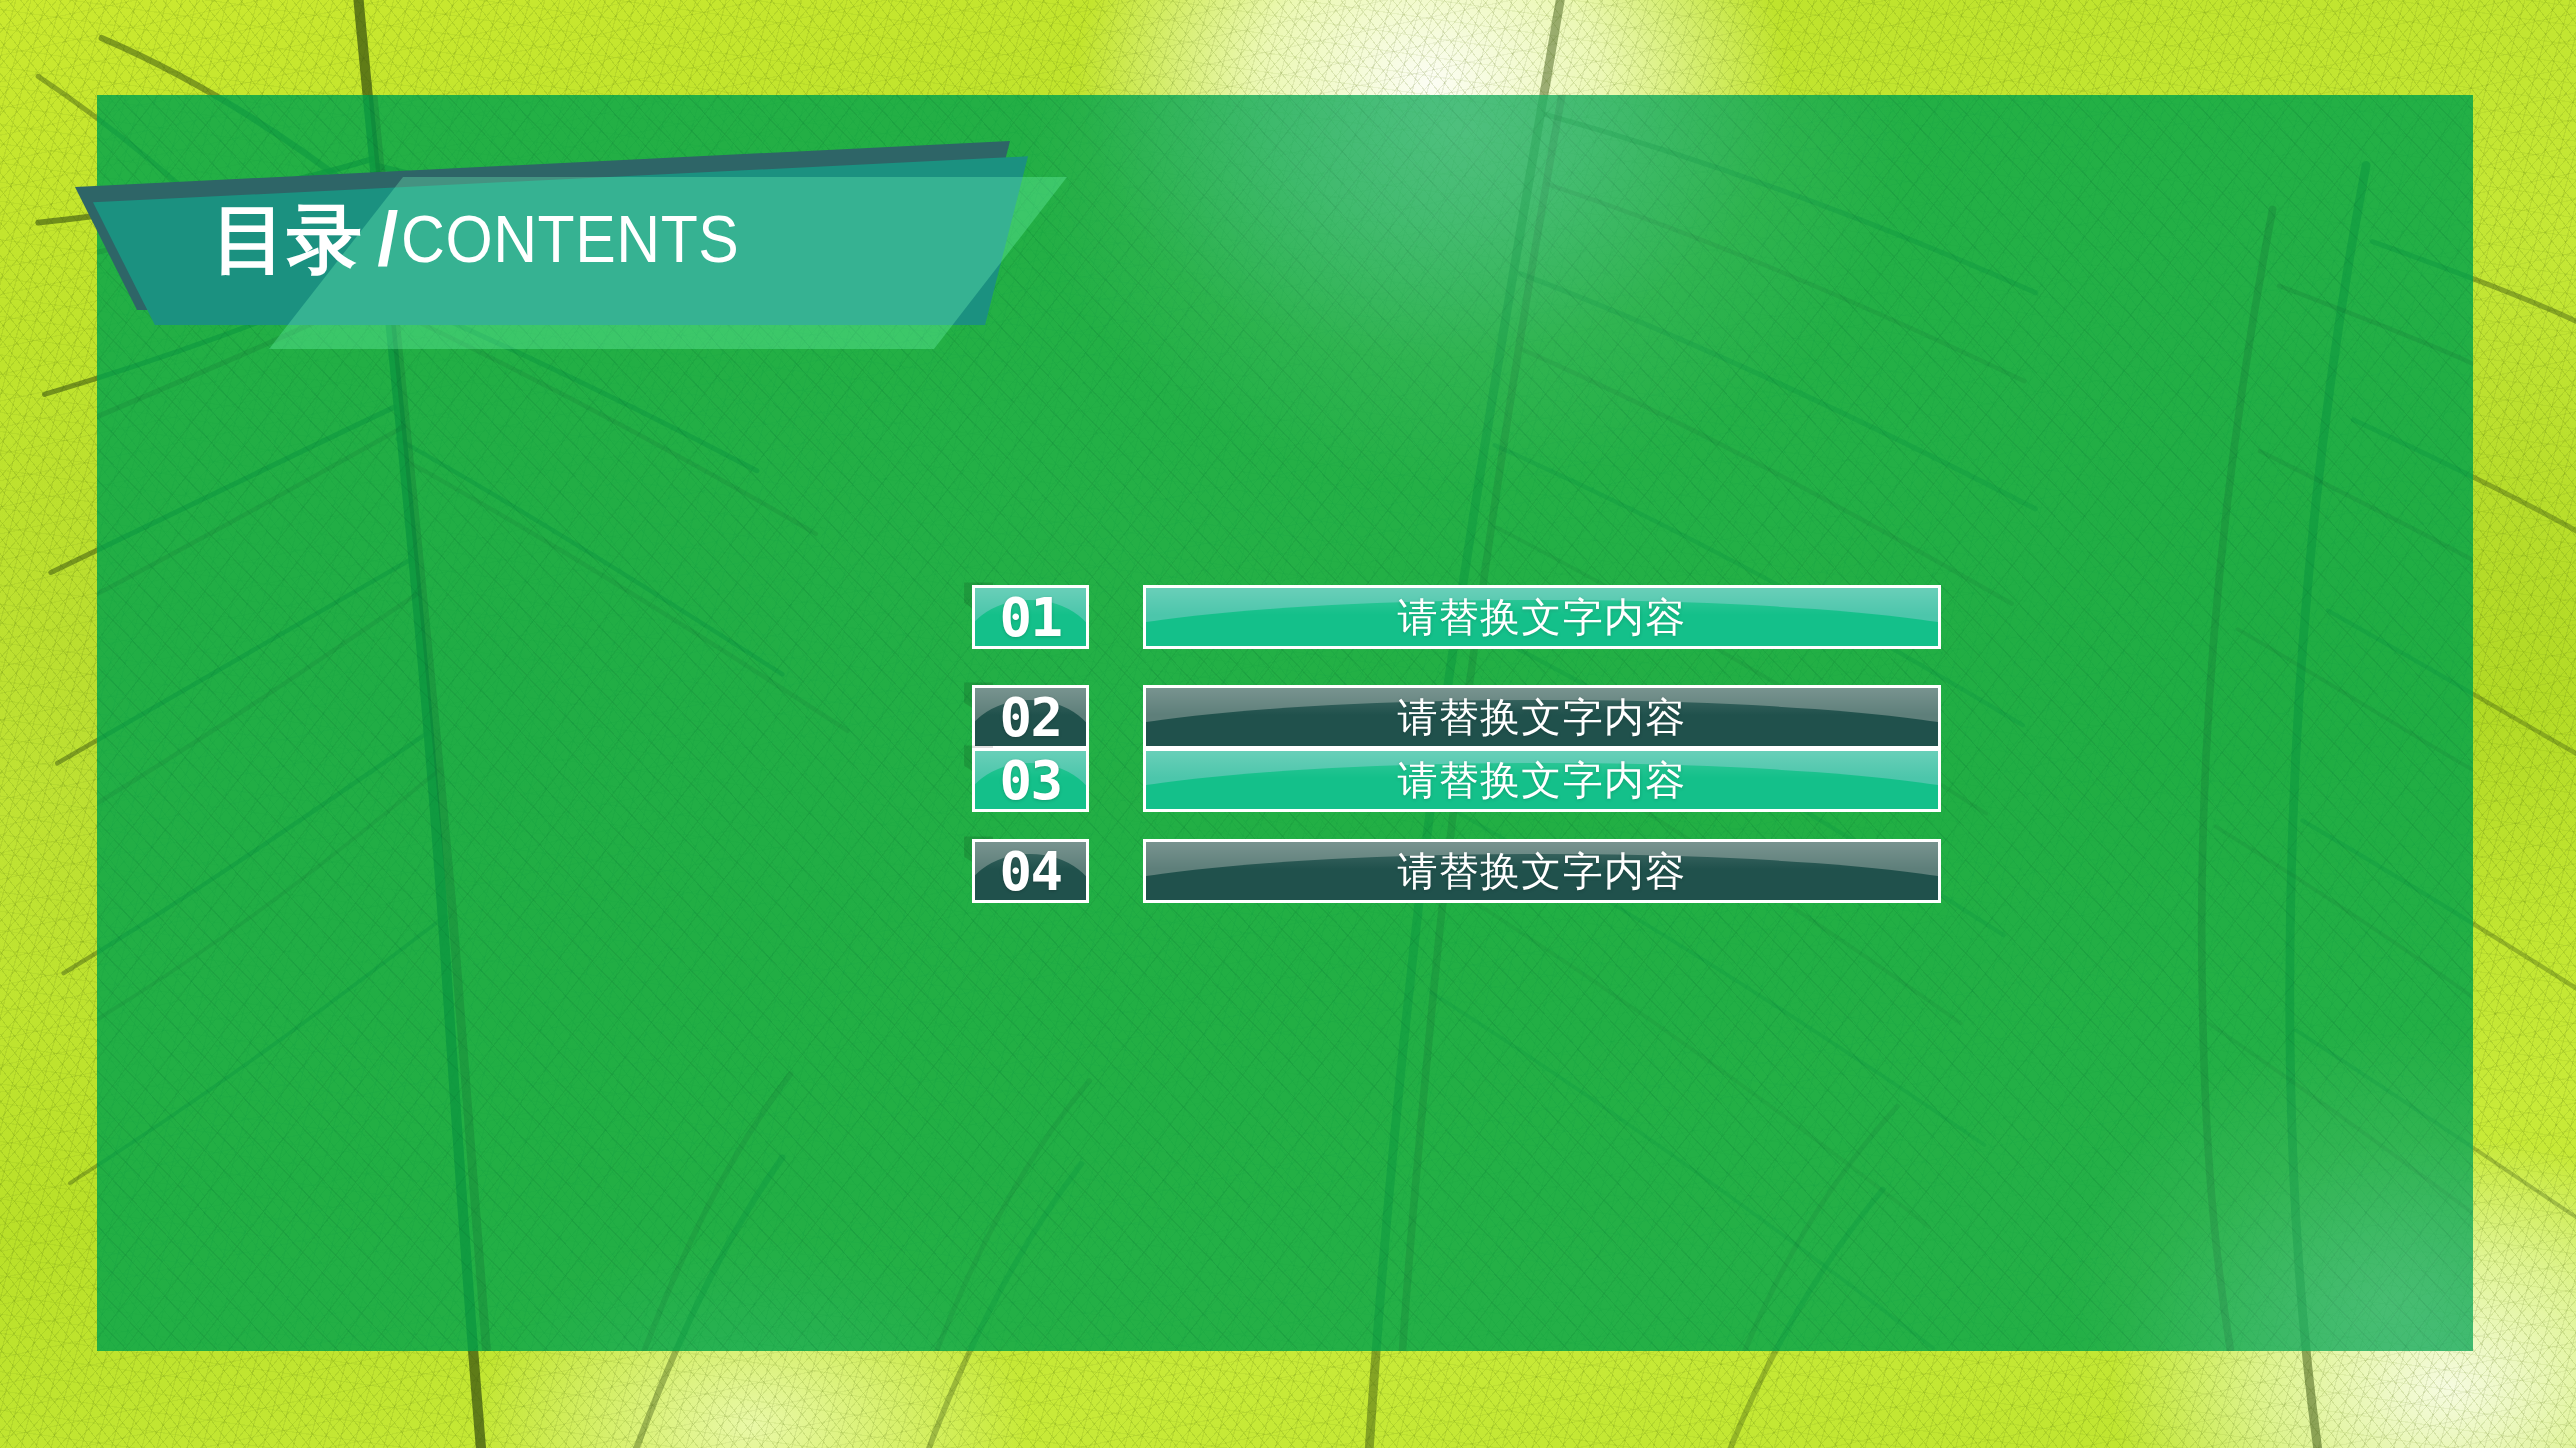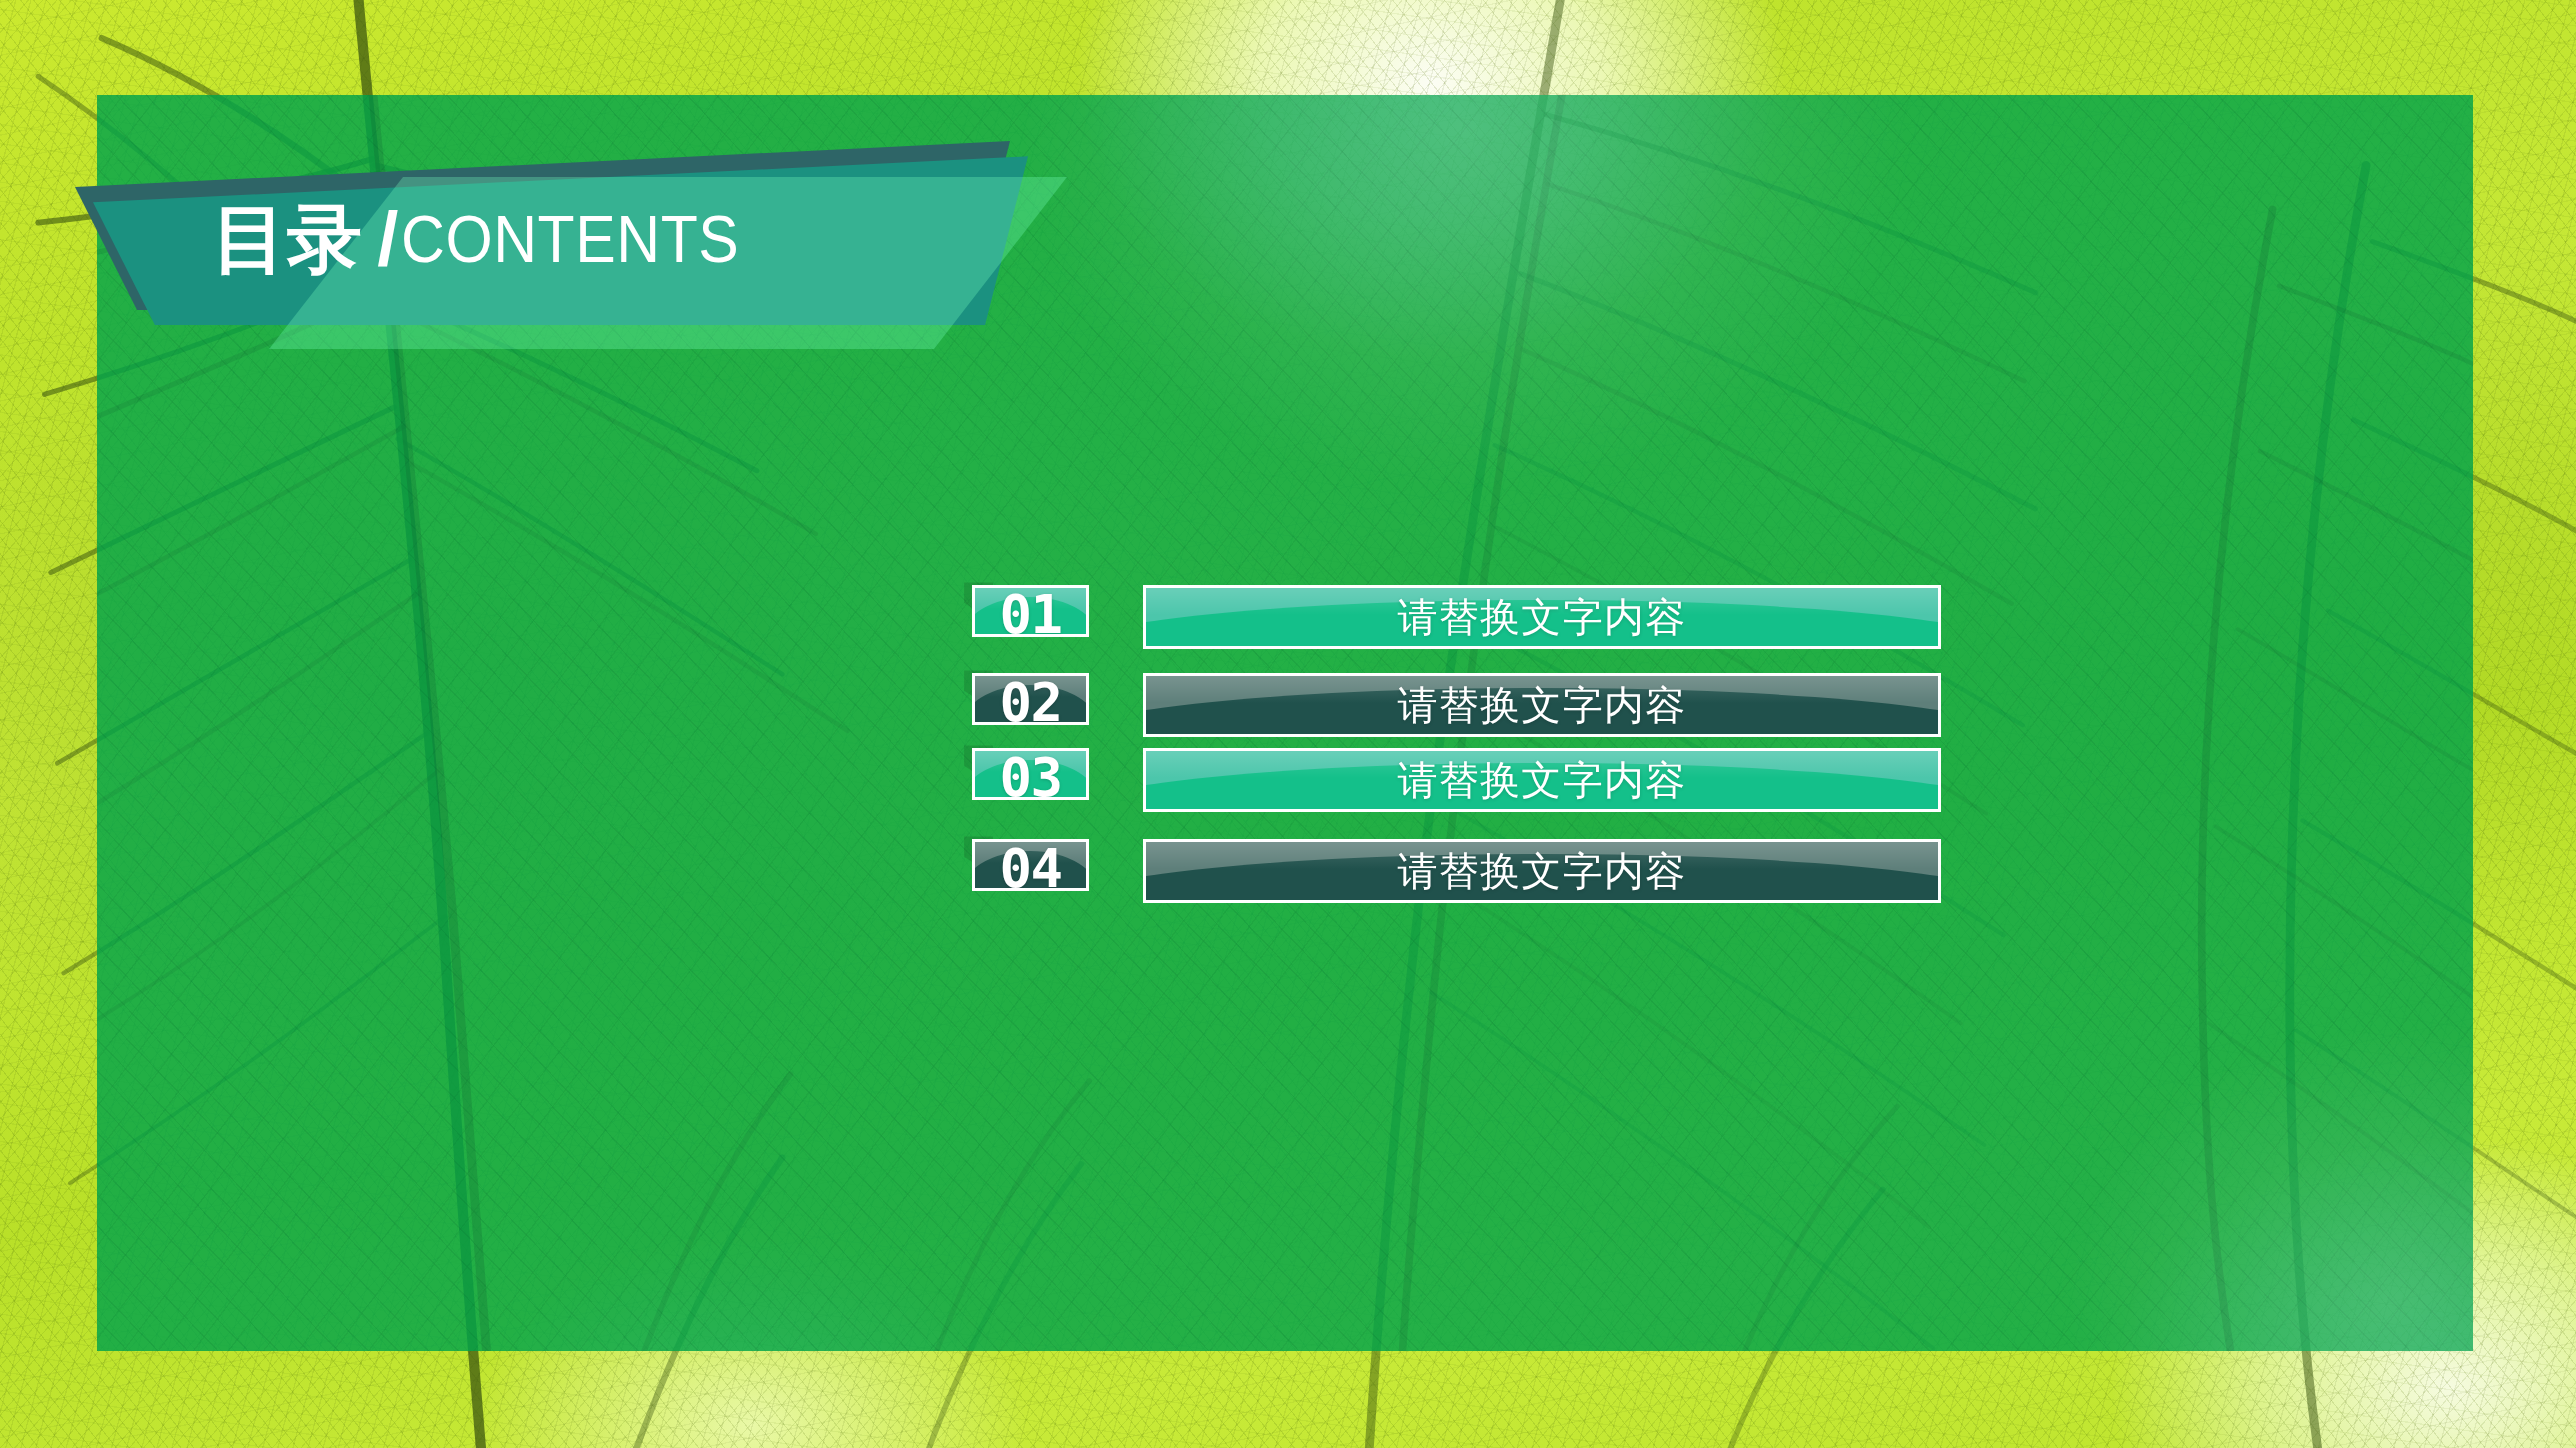--- a/index.html
+++ b/index.html
@@ -145,41 +145,41 @@
     position:absolute;
     left:959px; top:576px;
     width:999px; height:566px;
   }
   .row{
     position:absolute;
     left:0;
     width:983px; height:84px;
   }
   .row.r0{top:0px;}
-  .row.r1{top:88px;}
+  .row.r1{top:100px;}
   .row.r2{top:163px;}
   .row.r3{top:254px;}
 
   
   .num-shadow{
     position:absolute;
     left:5.1px; top:6.4px;
     width:29px; height:39px;
     background:rgba(0,0,0,.12);
     clip-path:polygon(0 0, 100% 0, 100% 100%, 0 52%);
   }
 
   .num-box{
     position:absolute;
     left:12.7px; top:9px;
-    width:117px; height:52px;
+    width:117px; height:64px;
     border:3.2px solid #ffffff;
     overflow:hidden;
     display:flex;
-    align-items:flex-start;
+    align-items:center;
     justify-content:center;
   }
   .bar{
     position:absolute;
     left:184px; top:9px;
     width:798px; height:64px;
     border:3.2px solid #ffffff;
     overflow:hidden;
     display:flex;
     align-items:center;

